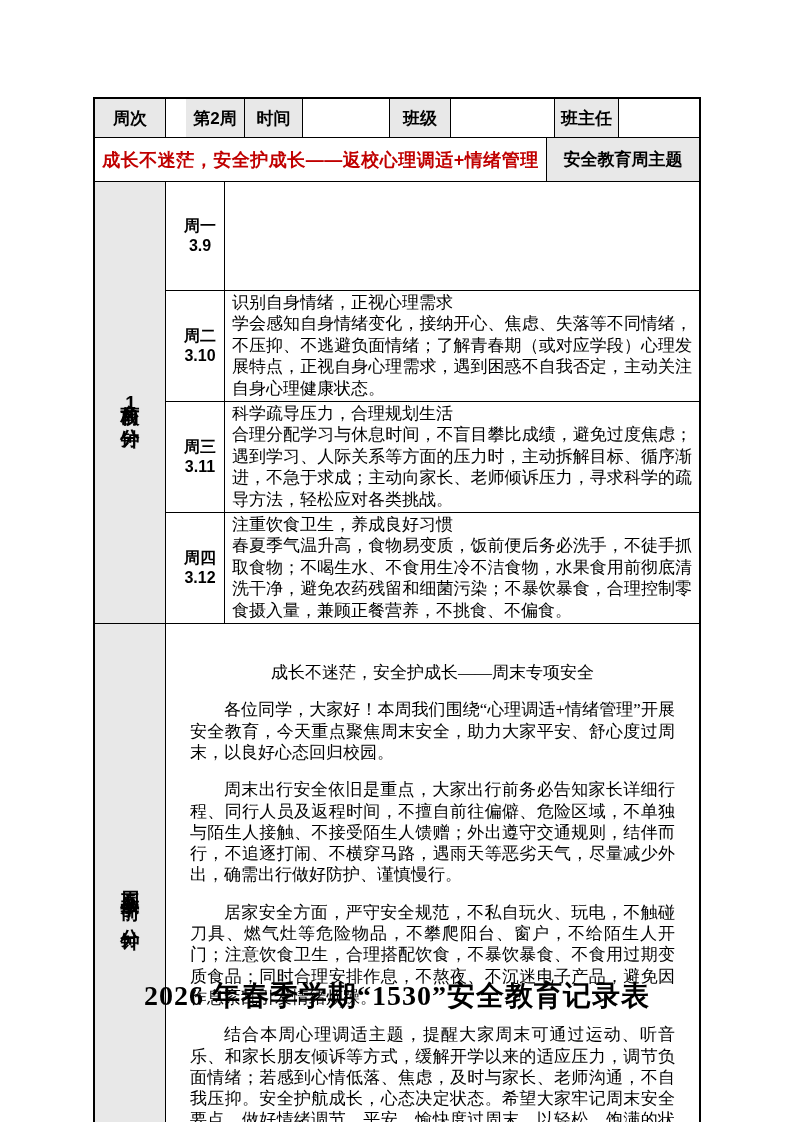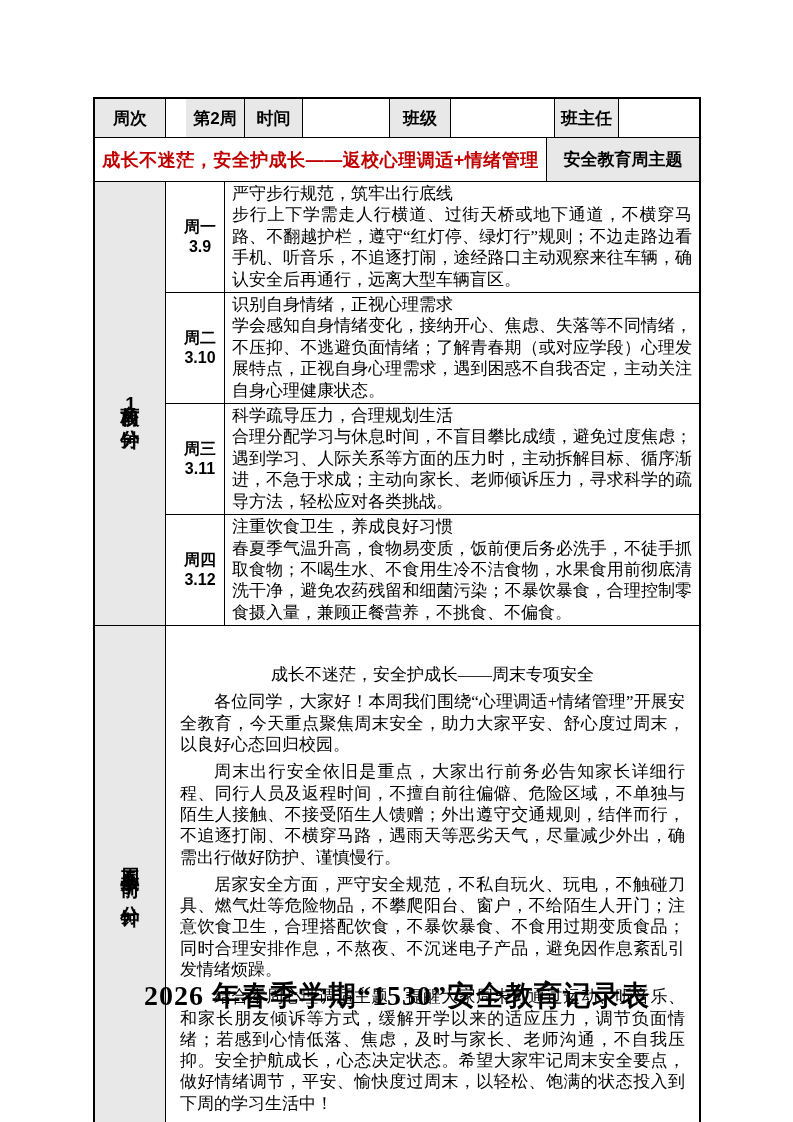--- a/index.html
+++ b/index.html
@@ -116,21 +116,21 @@
   .r-fri { display: flex; border-bottom: none; min-height: 355px; }
   .fri-cell {
     flex: 1;
     padding: 2px 8px 2px 8px;
     font-family: "Liberation Serif", serif;
     font-size: 17px;
     line-height: 21.3px;
   }
   .fri-title { text-align: center; margin-top: 36px; }
   .fri-cell p {
-    margin: 6px;
+    margin: 16px;
     text-indent: 2em;
     text-align: justify;
   }
 
   .doc-title {
     position: absolute;
     left: 93px;
     top: 977px;
     width: 608px;
     text-align: center;
@@ -168,24 +168,20 @@
       <div class="label-col">
         <span class="vlabel">离校前1分钟</span>
       </div>
       <div class="days-col">
 
         <div class="day-row h-a">
           <div class="day-cell">
             <span>周一</span>
             <span>3.9</span>
           </div>
-          <div class="content-cell">
-            <div class="d-title">严守步行规范，筑牢出行底线</div>
-            <div class="d-body">步行上下学需走人行横道、过街天桥或地下通道，不横穿马路、不翻越护栏，遵守“红灯停、绿灯行”规则；不边走路边看手机、听音乐，不追逐打闹，途经路口主动观察来往车辆，确认安全后再通行，远离大型车辆盲区。</div>
-          </div>
         </div>
 
         <div class="day-row h-a">
           <div class="day-cell">
             <span>周二</span>
             <span>3.10</span>
           </div>
           <div class="content-cell">
             <div class="d-title">识别自身情绪，正视心理需求</div>
             <div class="d-body">学会感知自身情绪变化，接纳开心、焦虑、失落等不同情绪，不压抑、不逃避负面情绪；了解青春期（或对应学段）心理发展特点，正视自身心理需求，遇到困惑不自我否定，主动关注自身心理健康状态。</div>

